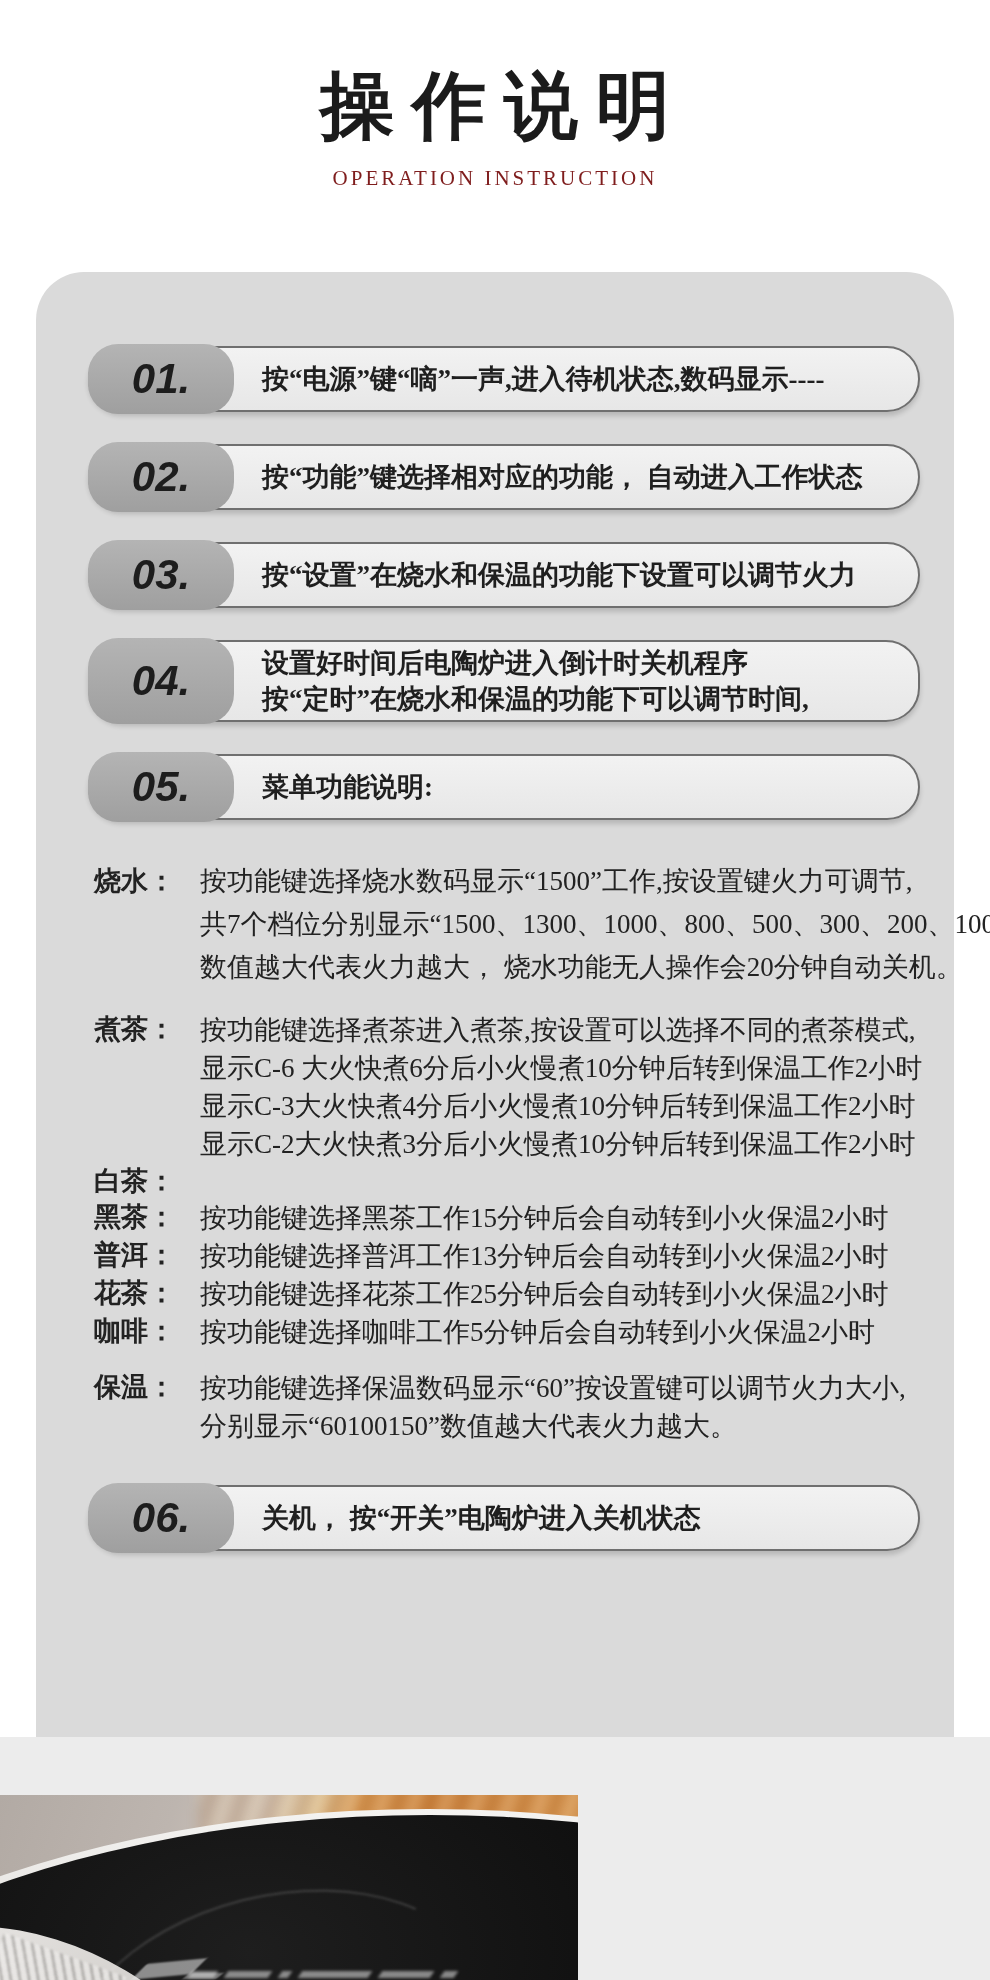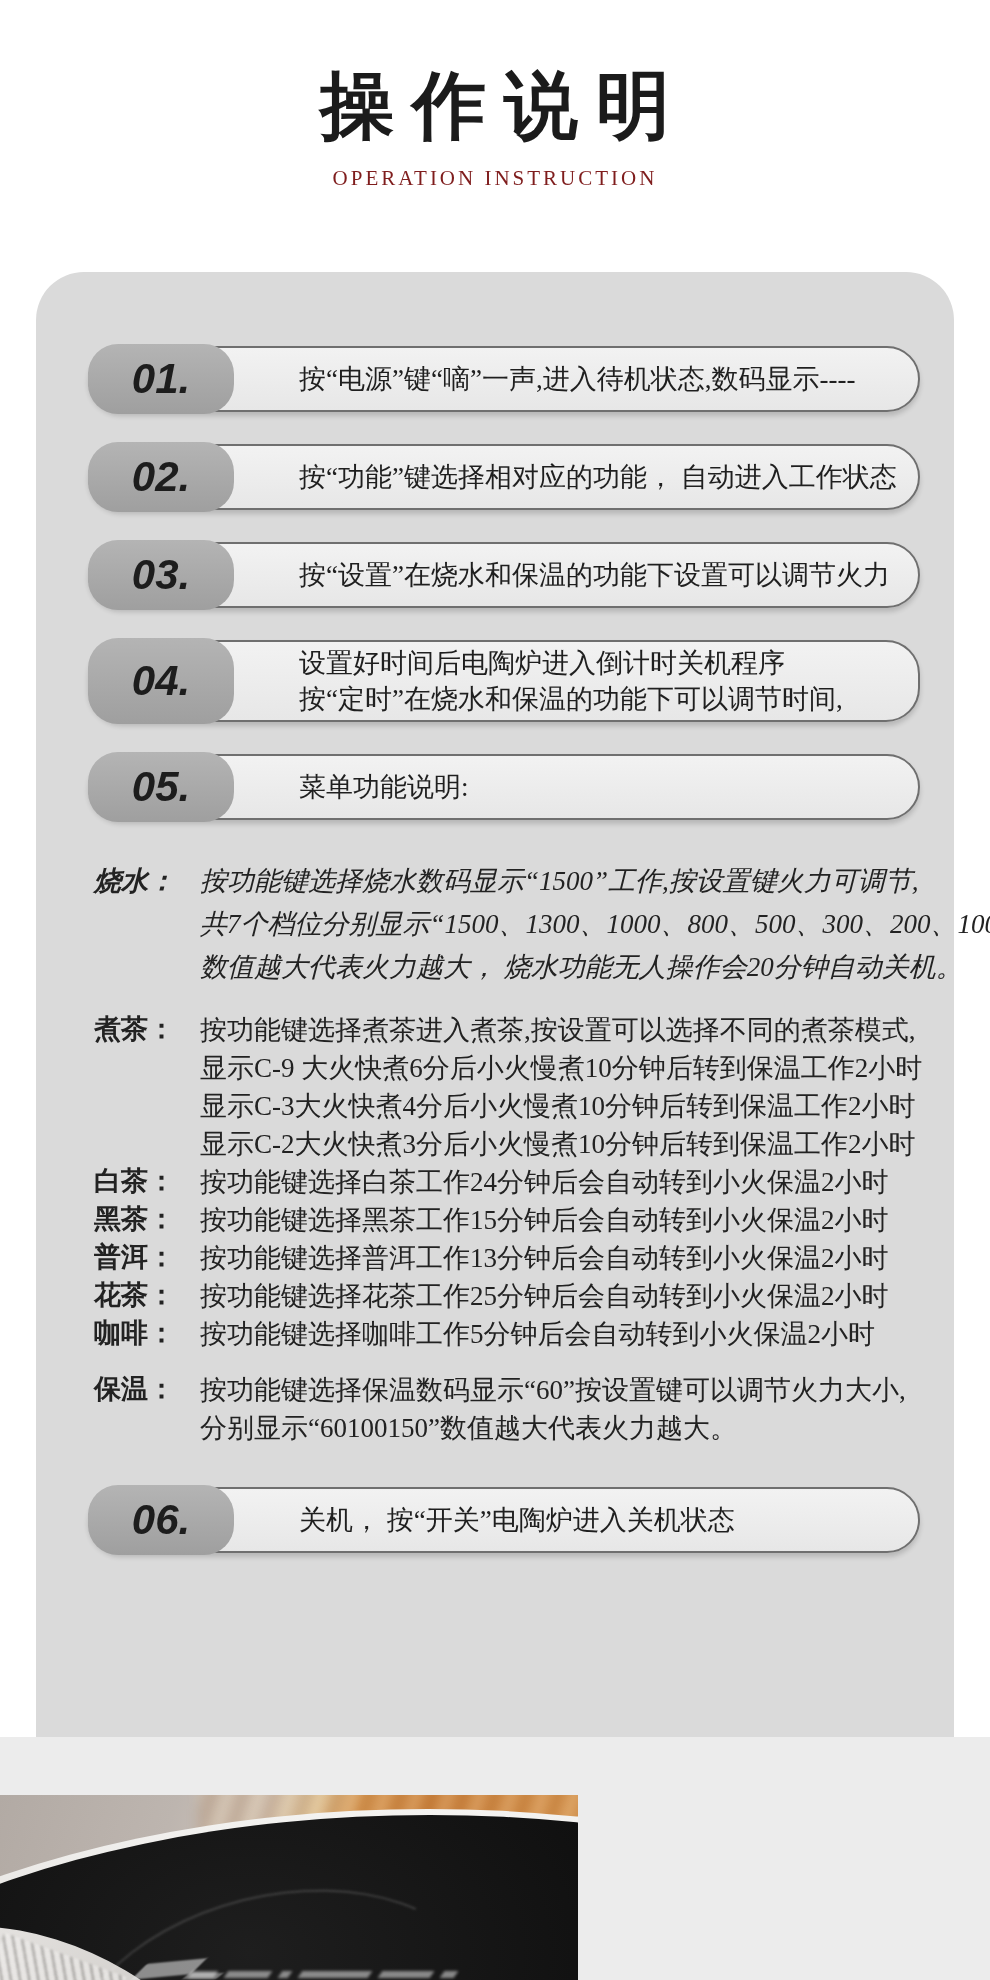--- a/index.html
+++ b/index.html
@@ -41,32 +41,32 @@
   .badge {
     position:absolute; left:-2px; top:-4px; bottom:-4px; width:146px;
     background:linear-gradient(180deg,#b4b4b4 0%,#9f9f9f 100%);
     border-radius:30px;
     display:flex; align-items:center; justify-content:center;
   }
   .badge span {
     font-family:"Liberation Sans","DejaVu Sans",sans-serif;
     font-style:italic; font-weight:bold; font-size:42px; color:#1d1d1d;
   }
-  .step-text { font-size:27px; font-weight:normal; color:#1f1f1f; line-height:34px; white-space:nowrap;margin-left:37px; }
+  .step-text { font-size:27px; font-weight:bold; color:#1f1f1f; line-height:34px; white-space:nowrap; }
   .step.tall .step-text { line-height:36px; }
 
   
   .section {
     display:flex; margin-left:58px; margin-right:26px;
     font-size:27px; color:#222222;
   }
   .sec-label { width:106px; flex:none; font-weight:bold; white-space:nowrap; }
   .sec-lines { flex:1; }
   .sec-lines div { line-height:38px; white-space:nowrap; }
-  .m-shaoshui { margin-top:40px;font-style:italic; }
+  .m-shaoshui { margin-top:40px; }
   .m-shaoshui .sec-lines div { line-height:43px; }
   .m-shaoshui .sec-label { line-height:43px; }
   .m-zhucha  { margin-top:22px; }
   .m-baicha  { }
   .m-baowen  { margin-top:18px; }
 
   
   .band { position:absolute; left:0; top:1737px; width:990px; height:243px; background:#ececec; }
   .photo {
     position:absolute; left:0; top:1795px; width:578px; height:185px; overflow:hidden;
@@ -186,31 +186,28 @@
         <div>按功能键选择烧水数码显示“1500”工作,按设置键火力可调节,</div>
         <div>共7个档位分别显示“1500、1300、1000、800、500、300、200、100”</div>
         <div>数值越大代表火力越大， 烧水功能无人操作会20分钟自动关机。</div>
       </div>
     </div>
 
     <div class="section m-zhucha">
       <div class="sec-label">煮茶：</div>
       <div class="sec-lines">
         <div>按功能键选择煮茶进入煮茶,按设置可以选择不同的煮茶模式,</div>
-        <div>显示C-9 大火快煮6分后小火慢煮10分钟后转到保温工作2小时</div>
+        <div>显示C-6 大火快煮6分后小火慢煮10分钟后转到保温工作2小时</div>
         <div>显示C-3大火快煮4分后小火慢煮10分钟后转到保温工作2小时</div>
         <div>显示C-2大火快煮3分后小火慢煮10分钟后转到保温工作2小时</div>
       </div>
     </div>
 
     <div class="section m-baicha">
       <div class="sec-label">白茶：</div>
-      <div class="sec-lines">
-        <div>按功能键选择白茶工作24分钟后会自动转到小火保温2小时</div>
-      </div>
     </div>
 
     <div class="section">
       <div class="sec-label">黑茶：</div>
       <div class="sec-lines">
         <div>按功能键选择黑茶工作15分钟后会自动转到小火保温2小时</div>
       </div>
     </div>
 
     <div class="section">

